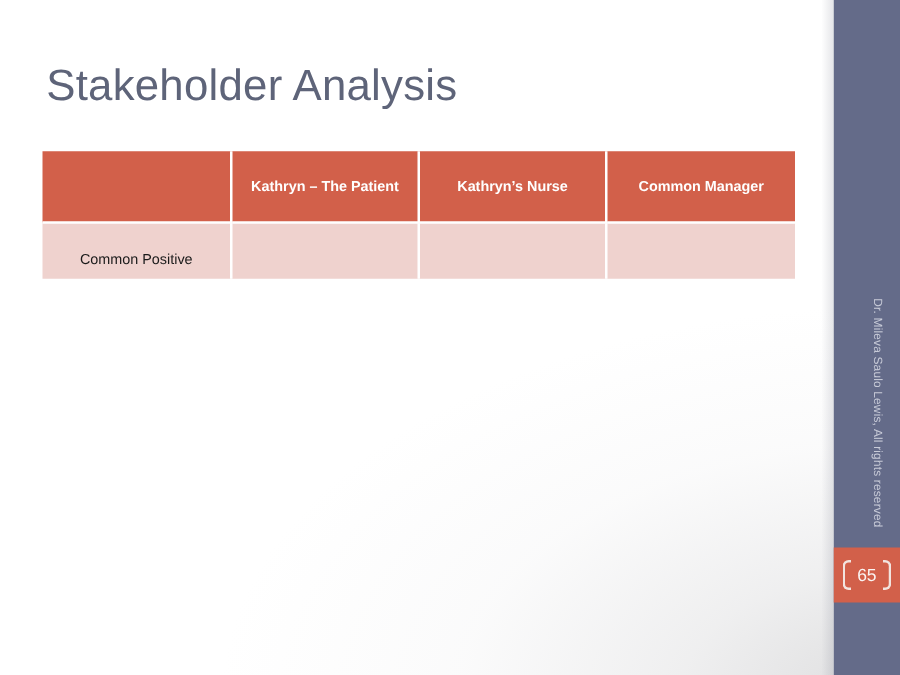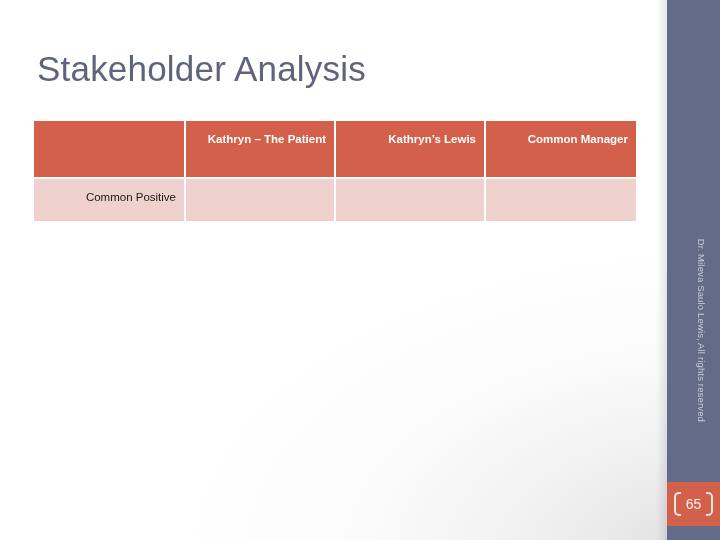--- a/index.html
+++ b/index.html
@@ -81,21 +81,20 @@
     white-space: normal;
   }
 
   #page-badge {
     position: absolute;
     left: 0;
     top: 438px;
     width: 53px;
     height: 44px;
     background: #D2604A;
-    margin-top: 44px;
   }
 
   #page-badge .bracket {
     position: absolute;
     top: 10px;
     width: 7px;
     height: 24px;
     border-top: 2px solid #F2E4DF;
     border-bottom: 2px solid #F2E4DF;
   }
@@ -145,22 +144,22 @@
   }
 
   #stakeholder-table col.c0 { width: 151px; }
   #stakeholder-table col.c1 { width: 150px; }
   #stakeholder-table col.c2 { width: 150px; }
   #stakeholder-table col.c3 { width: 151px; }
 
   #stakeholder-table th,
   #stakeholder-table td {
     vertical-align: top;
-    text-align: right;
-    padding: 11px 8px 6px 8px;
+    text-align: center;
+    padding: 22px 8px 6px 8px;
     border-right: 2px solid #FFFFFF;
     border-bottom: 2px solid #FFFFFF;
     margin-left: 40px;
   }
   #stakeholder-table th:last-child,
   #stakeholder-table td:last-child { border-right: none; }
 
   #stakeholder-table thead th {
     background: #D2604A;
     color: #FFFFFF;
@@ -198,21 +197,21 @@
     <colgroup>
       <col class="c0">
         <col class="c1">
         <col class="c2">
         <col class="c3">
     </colgroup>
     <thead>
       <tr>
         <th class="blank"></th>
         <th>Kathryn – The Patient</th>
-        <th>Kathryn’s Lewis</th>
+        <th>Kathryn’s Nurse</th>
         <th>Common Manager</th>
       </tr>
     </thead>
     <tbody>
       <tr class="shade-a">
         <td class="rowlabel">Common Positive</td>
         <td></td>
         <td></td>
         <td></td>
       </tr>

